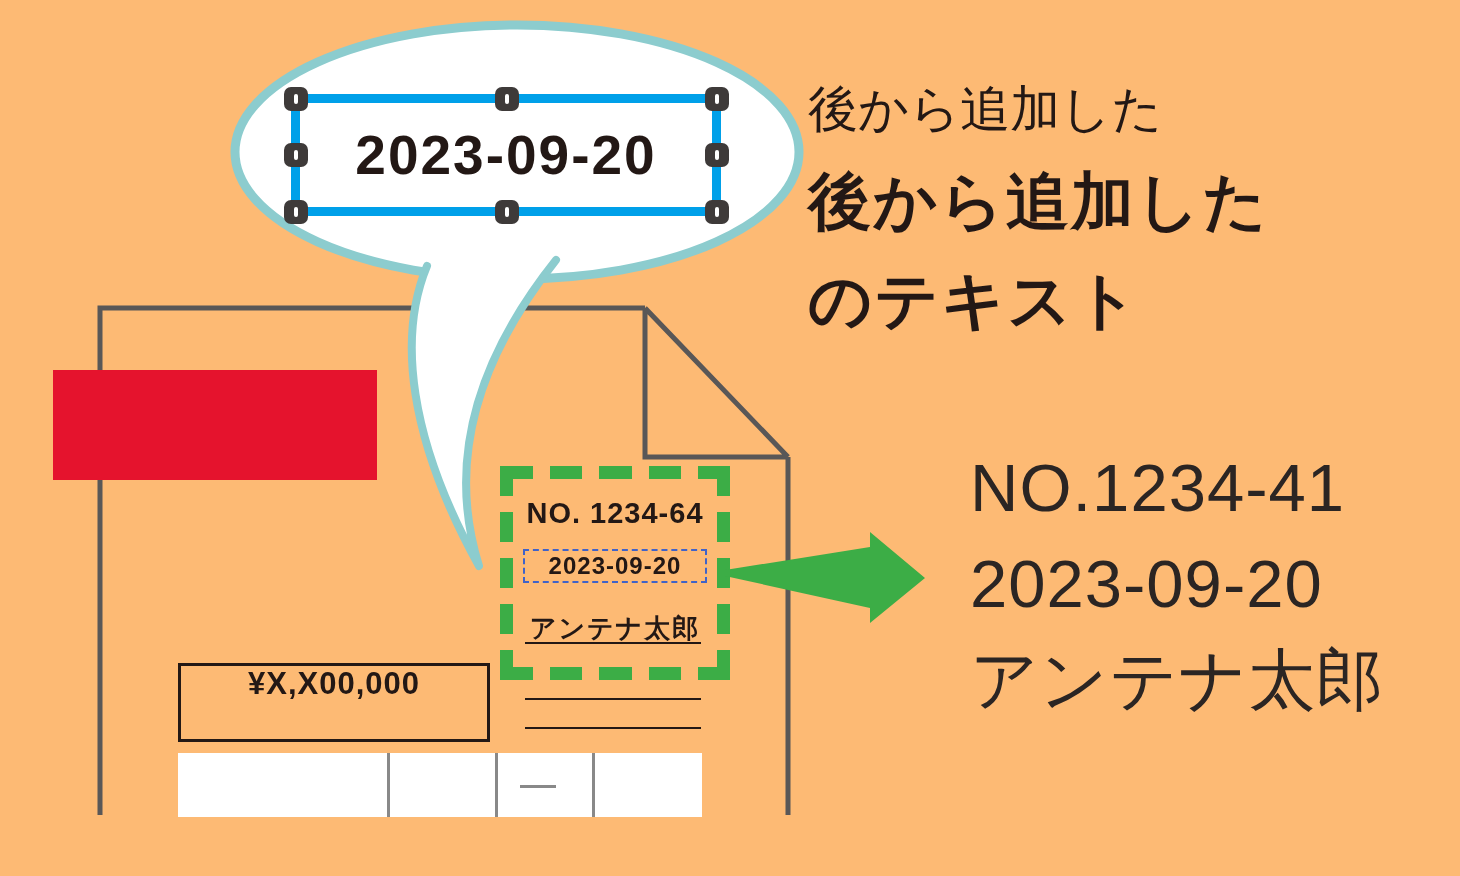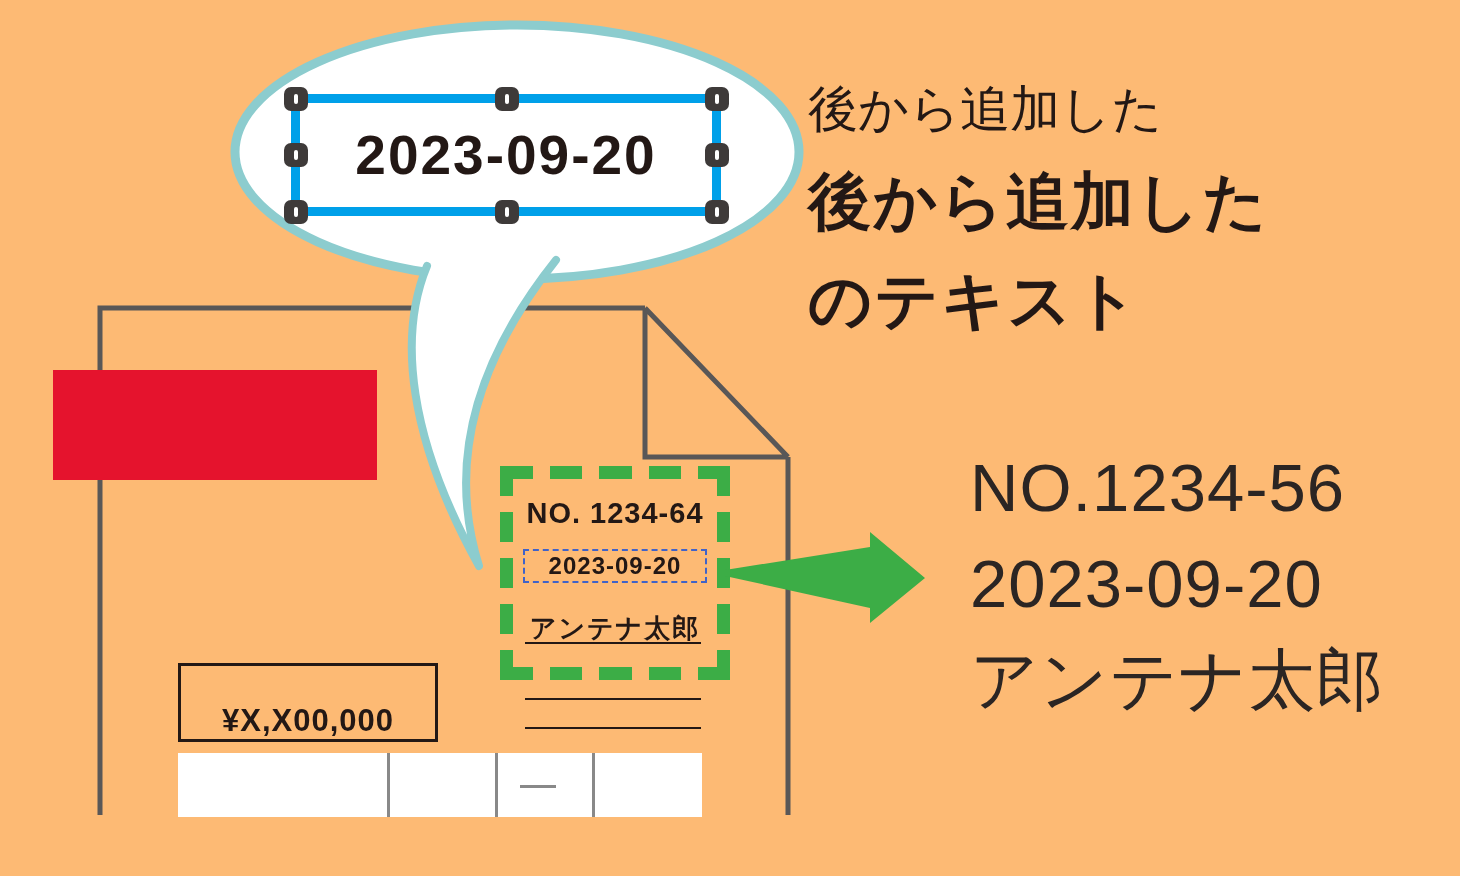--- a/index.html
+++ b/index.html
@@ -51,23 +51,23 @@
   .doc-number{left:500px;top:497px;width:230px;text-align:center;font-size:29px;font-weight:800;letter-spacing:1px;white-space:nowrap;}
   .date-field{
     left:523px;top:549px;width:184px;height:34px;box-sizing:border-box;
     border:2px dashed var(--field-blue);
     display:flex;align-items:center;justify-content:center;
   }
   .date-field span{font-size:24px;font-weight:800;letter-spacing:1px;white-space:nowrap;}
   .doc-name{left:500px;top:611px;width:230px;text-align:center;font-size:26px;font-weight:800;letter-spacing:2px;white-space:nowrap;}
   .thin-line{background:var(--ink-dark);height:2px;width:176px;left:525px;}
   .price-box{
-    left:178px;top:663px;width:260px;height:79px;box-sizing:border-box;
+    left:178px;top:663px;width:312px;height:79px;box-sizing:border-box;
     border:3px solid var(--ink-dark);
-    display:flex;align-items:flex-end;justify-content:center;
+    display:flex;align-items:flex-start;justify-content:center;
   }
   .price-box span{font-size:31px;font-weight:800;letter-spacing:1px;white-space:nowrap;}
   .table-row{left:178px;top:753px;width:524px;height:64px;background:#ffffff;}
   .divider{position:absolute;top:0;width:3px;height:64px;background:var(--divider-gray);}
   .cell-dash{position:absolute;left:342px;top:32px;width:36px;height:3px;background:var(--divider-gray);}
 
   .result{left:970px;top:440px;white-space:nowrap;color:var(--big-text);}
   .result div{font-size:67px;font-weight:400;line-height:96px;letter-spacing:1px;}
 </style>
 </head>
@@ -145,18 +145,18 @@
   </div>
 
   <div class="abs table-row">
     <div class="divider" style="left:209px"></div>
     <div class="divider" style="left:317px"></div>
     <div class="divider" style="left:414px"></div>
     <div class="cell-dash"></div>
   </div>
 
   <div class="abs result">
-    <div>NO.1234-56</div>
+    <div>NO.1234-41</div>
     <div>2023-09-20</div>
     <div>アンテナ太郎</div>
   </div>
 
 </div>
 
 </body></html>

